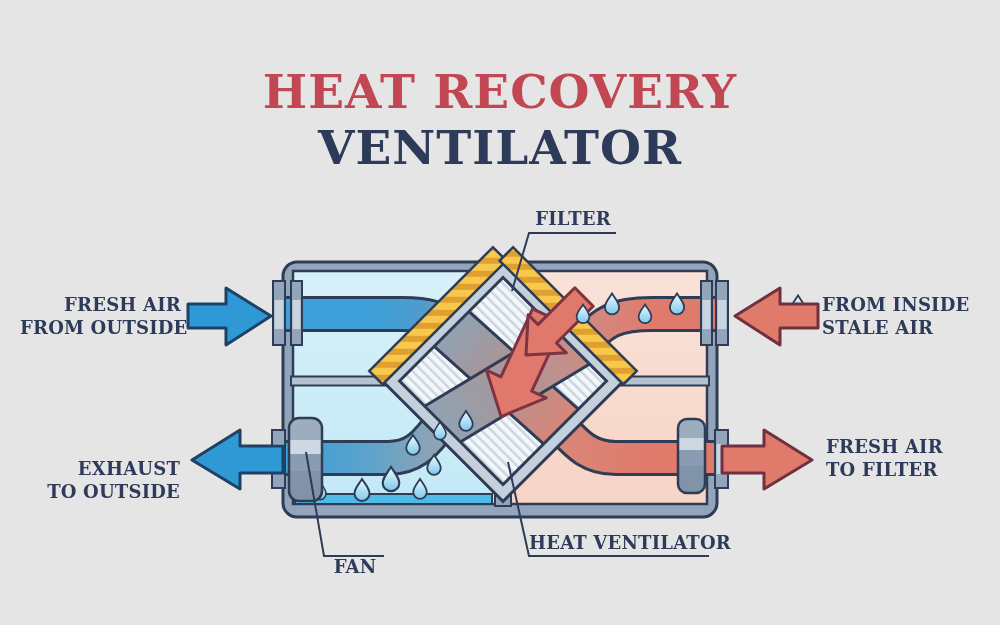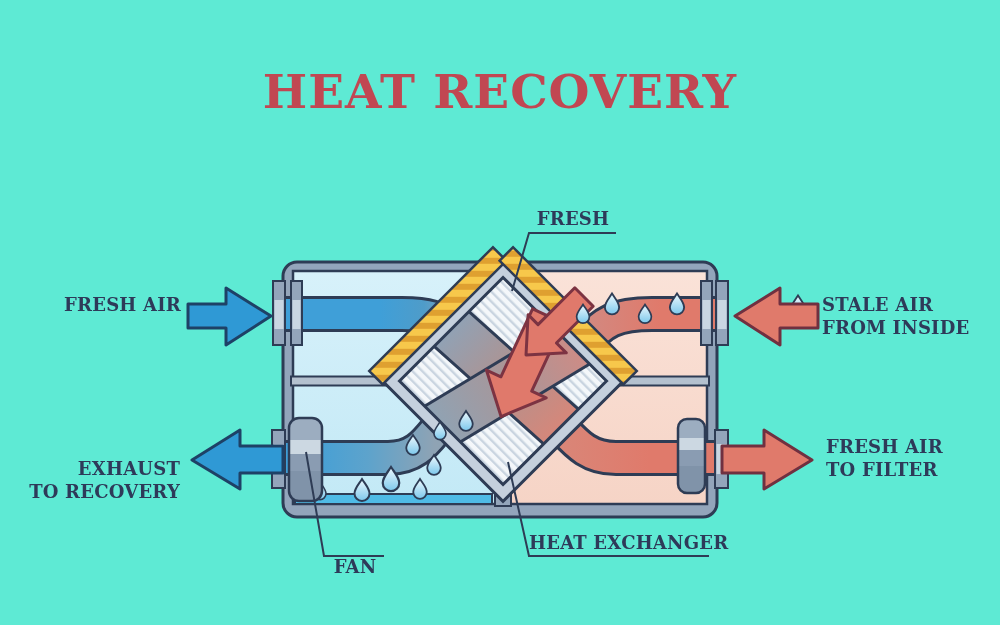--- a/index.html
+++ b/index.html
@@ -1,16 +1,16 @@
 <!DOCTYPE html>
 <html><head>
 <meta charset="utf-8">
 <style>
   html,body{margin:0;padding:0;background:#ffffff;}
-  #stage{position:relative;width:1000px;height:625px;background:#5eead4;overflow:hidden;
+  #stage{position:relative;width:1000px;height:625px;background:#e5e5e5;overflow:hidden;
          font-family:"DejaVu Serif","Liberation Serif",serif;}
   #art{position:absolute;left:0;top:0;}
   .txt{position:absolute;font-weight:bold;color:#2e3a59;font-size:18px;line-height:23px;
        letter-spacing:.2px;white-space:nowrap;}
   .title-line{position:absolute;left:0;width:1000px;text-align:center;font-weight:bold;
        letter-spacing:1px;font-size:47px;line-height:52px;}
   #title1{top:66px;color:#c14752;}
   #title2{top:122px;color:#2e3a59;}
   .r{text-align:right;}
   .c{text-align:center;}
@@ -201,37 +201,39 @@
     <polygon points="722,446 764,446 764,430 812,460 764,489 764,473 722,473" fill="#e07a6b" stroke="#703040" stroke-width="3" stroke-linejoin="round"></polygon>
 
     <g stroke="#2e3c55" stroke-width="2" fill="none">
       <path d="M616,233 L529,233 L512,291"></path>
       <path d="M306,452 L324,556 L384,556"></path>
       <path d="M508,462 L529,556 L709,556"></path>
     </g>
   </svg>
 
   <div id="title1" class="title-line">HEAT RECOVERY</div>
+  <div id="title2" class="title-line">VENTILATOR</div>
 
   <div class="txt r" style="left:20px;top:293px;width:161px;">
     <div>FRESH AIR</div>
+    <div>FROM OUTSIDE</div>
   </div>
 
   <div class="txt" style="left:822px;top:293px;">
+    <div>FROM INSIDE</div>
     <div>STALE AIR</div>
-    <div>FROM INSIDE</div>
   </div>
 
   <div class="txt r" style="left:20px;top:457px;width:160px;">
     <div>EXHAUST</div>
-    <div>TO RECOVERY</div>
+    <div>TO OUTSIDE</div>
   </div>
 
   <div class="txt" style="left:826px;top:435px;">
     <div>FRESH AIR</div>
     <div>TO FILTER</div>
   </div>
 
-  <div class="txt c" style="left:518px;top:207px;width:110px;">FRESH</div>
+  <div class="txt c" style="left:518px;top:207px;width:110px;">FILTER</div>
   <div class="txt c" style="left:324px;top:531px;width:62px;margin-top:24px;">FAN</div>
-  <div class="txt c" style="left:529px;top:531px;width:182px;">HEAT EXCHANGER</div>
+  <div class="txt c" style="left:529px;top:531px;width:182px;">HEAT VENTILATOR</div>
 
 </div>
 
 </body></html>

